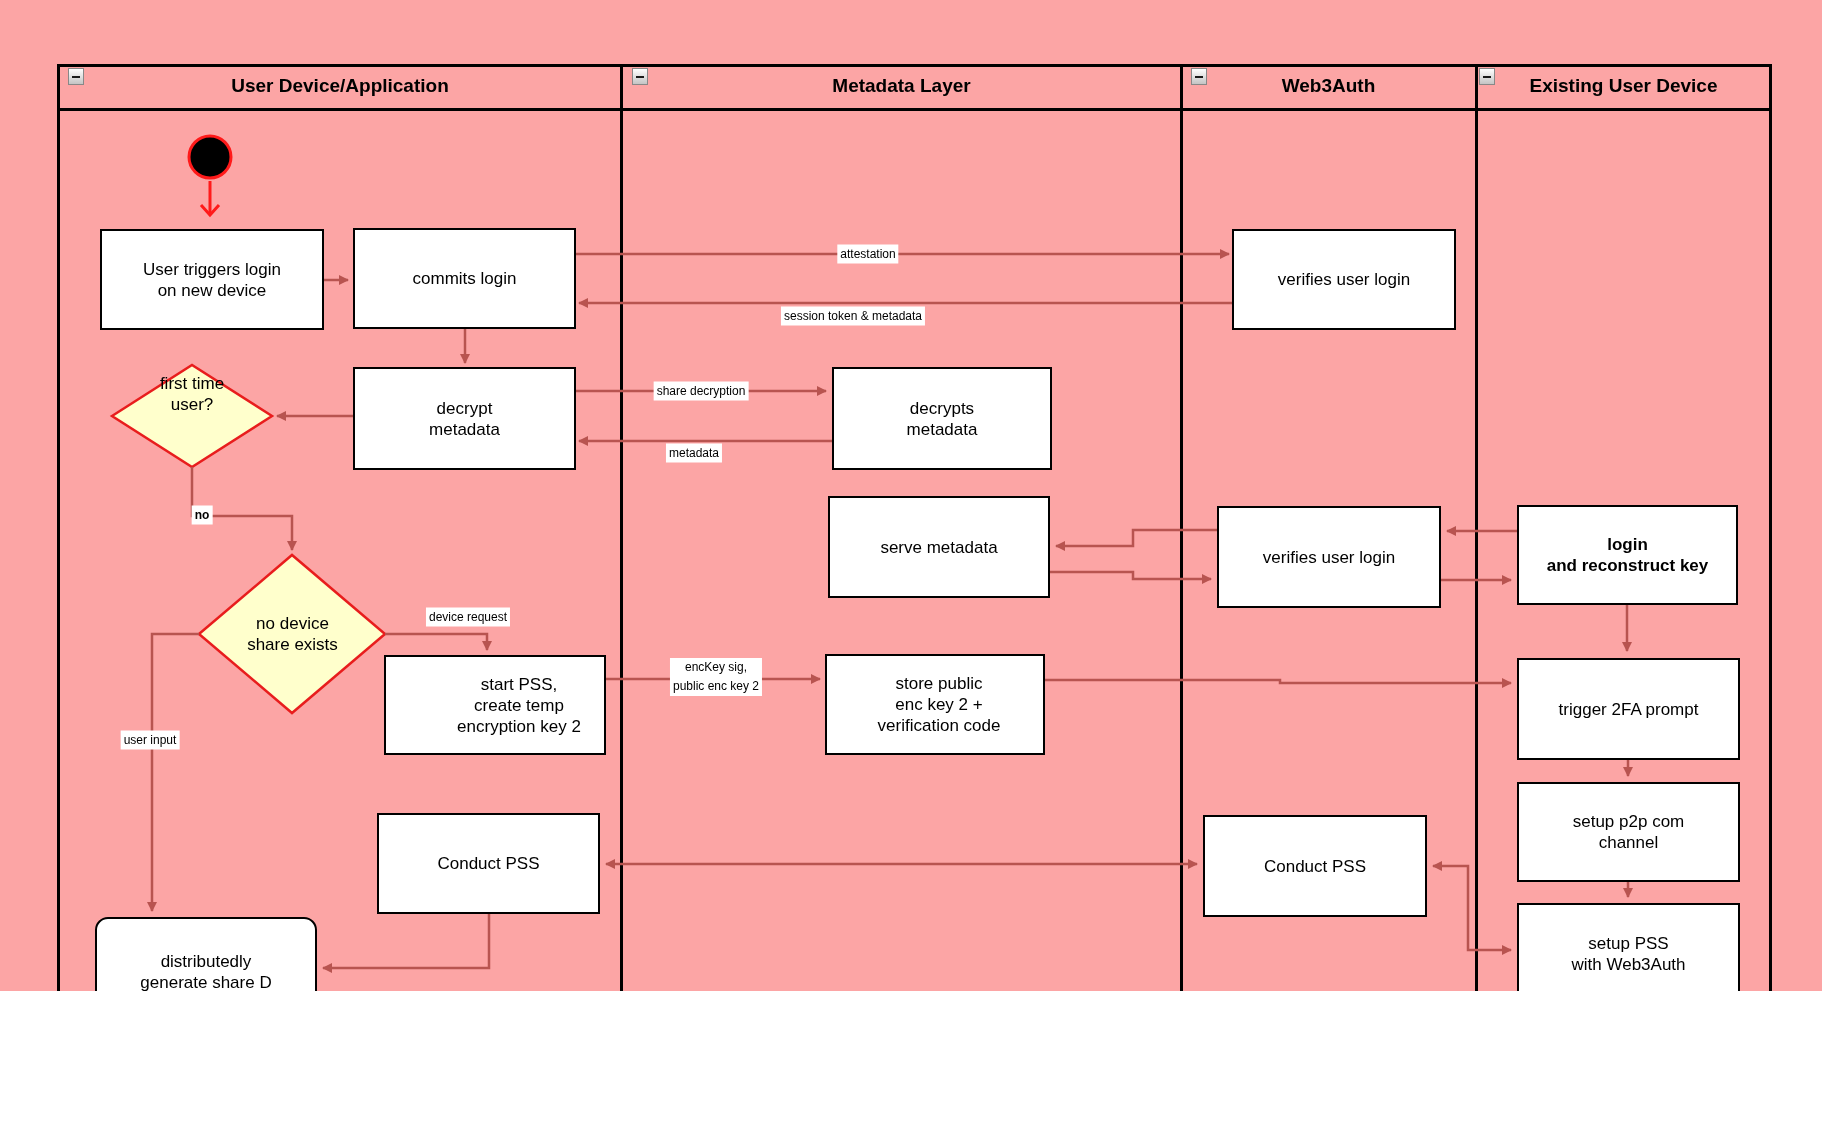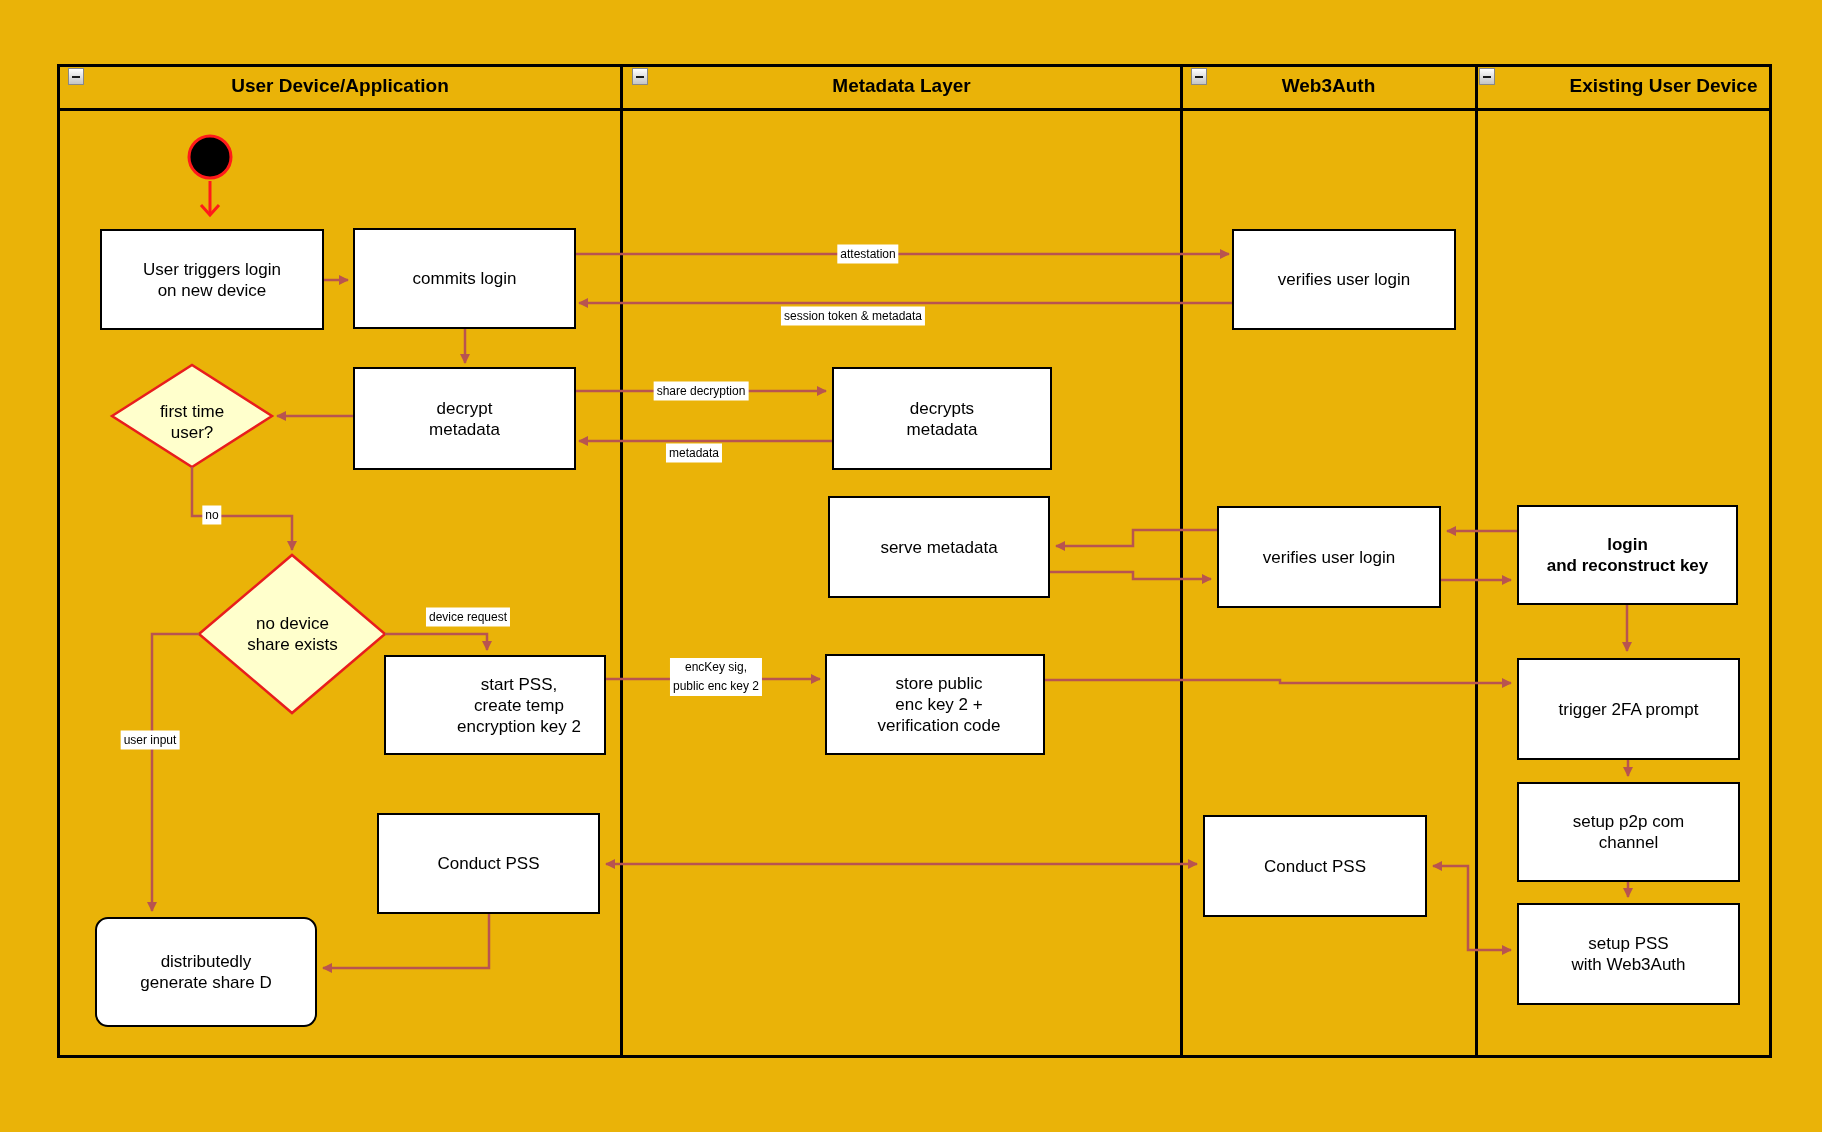--- a/index.html
+++ b/index.html
@@ -1,16 +1,16 @@
 <!DOCTYPE html>
 <html><head>
 <meta charset="utf-8">
 <style>
   html,body{margin:0;padding:0;background:#ffffff;}
-  #stage{position:relative;width:1822px;height:1132px;background:#eab308;
+  #stage{position:relative;width:1822px;height:991px;background:#fca5a5;
          font-family:"Liberation Sans","DejaVu Sans",sans-serif;overflow:hidden;}
   #wires{position:absolute;left:0;top:0;width:1822px;height:1132px;}
   .lane-title{position:absolute;top:64px;height:44px;line-height:44px;text-align:center;
               font-weight:bold;font-size:19px;color:#000;}
   .collapse-btn{position:absolute;width:16px;height:17px;border:1px solid #888;
                 background:linear-gradient(#ffffff,#c4c4c4);box-sizing:border-box;}
   .collapse-btn .bar{position:absolute;left:3px;top:7px;width:8px;height:2px;background:#1a1a1a;}
   .node{position:absolute;background:#ffffff;border:2px solid #000;box-sizing:border-box;
         display:flex;align-items:center;justify-content:center;text-align:center;
         font-size:17px;line-height:21px;color:#000;white-space:pre-line;}
@@ -71,21 +71,21 @@
       <path d="M1628,882 V897" marker-end="url(#ah)"></path>
       <path d="M606,864 H1197" marker-start="url(#ahs)" marker-end="url(#ah)"></path>
       <path d="M1433,866 H1468 V950 H1511" marker-start="url(#ahs)" marker-end="url(#ah)"></path>
       <path d="M489,914 V968 H323" marker-end="url(#ah)"></path>
     </g>
   </svg>
 
   <div class="lane-title" style="left:58px;width:564px;">User Device/Application</div>
   <div class="lane-title" style="left:622px;width:559px;">Metadata Layer</div>
   <div class="lane-title" style="left:1181px;width:295px;">Web3Auth</div>
-  <div class="lane-title" style="left:1476px;width:295px;padding-left:40px;">Existing User Device</div>
+  <div class="lane-title" style="left:1476px;width:295px;">Existing User Device</div>
 
   <div class="collapse-btn" style="left:68px;top:68px;">
       <span class="bar"></span>
     </div>
   <div class="collapse-btn" style="left:632px;top:68px;">
       <span class="bar"></span>
     </div>
   <div class="collapse-btn" style="left:1191px;top:68px;">
       <span class="bar"></span>
     </div>
@@ -114,28 +114,28 @@
   <div class="node" style="left:1517px;top:658px;width:223px;height:102px;">trigger 2FA prompt</div>
   <div class="node" style="left:1517px;top:782px;width:223px;height:100px;">setup p2p com
 channel</div>
   <div class="node" style="left:1203px;top:815px;width:224px;height:102px;">Conduct PSS</div>
   <div class="node" style="left:377px;top:813px;width:223px;height:101px;">Conduct PSS</div>
   <div class="node" style="left:1517px;top:903px;width:223px;height:102px;">setup PSS
 with Web3Auth</div>
   <div class="node" style="left:95px;top:917px;width:222px;height:110px;border-radius:13px;">distributedly
 generate share D</div>
 
-  <div class="dtext" style="left:112px;top:391px;width:160px;height:62px;text-align:center;">first time
+  <div class="dtext" style="left:112px;top:363px;width:160px;height:62px;text-align:center;">first time
 user?</div>
   <div class="dtext" style="left:200px;top:594px;width:185px;height:80px;">no device
 share exists</div>
 
   <div class="elabel" style="left:868px;top:254px;">attestation</div>
   <div class="elabel" style="left:853px;top:316px;">session token &amp; metadata</div>
   <div class="elabel" style="left:701px;top:391px;">share decryption</div>
   <div class="elabel" style="left:694px;top:453px;">metadata</div>
-  <div class="elabel" style="left:212px;top:515px;">no</div>
+  <div class="elabel" style="left:202px;top:515px;font-weight:bold;">no</div>
   <div class="elabel" style="left:468px;top:617px;">device request</div>
   <div class="elabel" style="left:716px;top:677px;">encKey sig,
 public enc key 2</div>
   <div class="elabel" style="left:150px;top:740px;">user input</div>
 
 </div>
 
 </body></html>

